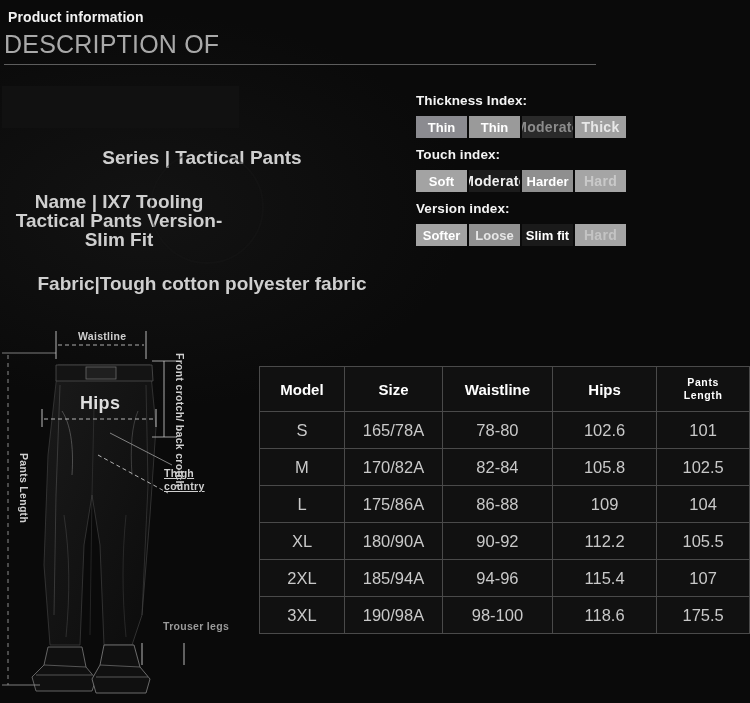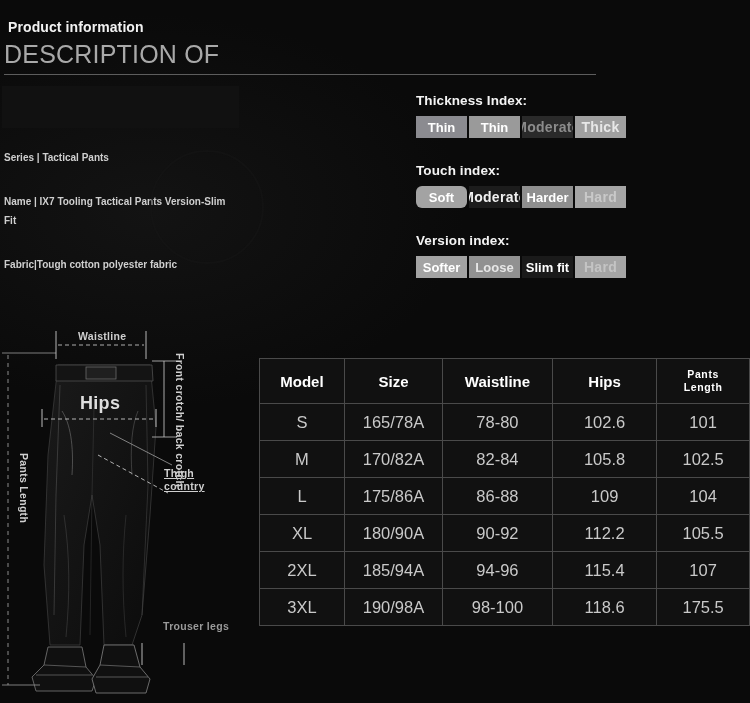--- a/index.html
+++ b/index.html
@@ -20,21 +20,21 @@
   .page {
     position: absolute;
     inset: 0;
     background:
       radial-gradient(ellipse 60% 40% at 20% 30%, #131313 0%, #0a0a0a 70%),
       #080808;
   }
   
   .header {
     position: absolute;
-    left: 0; top: 16px;
+    left: 0; top: 6px;
     width: 602px;
   }
   .header-kicker {
     font-size: 14px;
     font-weight: bold;
     color: #f2f2f2;
     padding-left: 8px;
     letter-spacing: 0.1px;
     line-height: 22px;
   }
@@ -60,42 +60,43 @@
   .info-placeholder {
     width: 237px;
     height: 42px;
     background: #111111;
     margin-left: 2px;
   }
   .info-line {
     padding-left: 4px;
     color: #cfcfcf;
     font-weight: bold;
-    font-size: 10px;
+    font-size: 19px;
     line-height: 19px;
+    text-align: center;
   }
   .info-series { margin-top: 20px; }
   .info-name { margin-top: 25px; width: 230px; }
   .info-fabric { margin-top: 25px; }
   .watermark {
     position: absolute;
     left: 150px; top: 150px;
     width: 110px; height: 110px;
     border-radius: 50%;
     border: 2px solid #151515;
     opacity: 0.5;
     pointer-events: none;
   }
   
   .indexes {
     position: absolute;
     left: 416px; top: 90px;
     width: 334px;
   }
-  .index-block { margin-bottom: 22px; }
+  .index-block { margin-bottom: 6px; }
   .index-label {
     font-size: 13.5px;
     font-weight: bold;
     color: #f4f4f4;
     line-height: 22px;
     letter-spacing: 0.1px;
   }
   .index-row {
     display: flex;
     gap: 2px;
@@ -137,21 +138,21 @@
   }
   .dlabel.big {
     font-size: 18px;
     color: #dedede;
     font-weight: bold;
   }
   .dlabel.dim { color: #9a9a9a; }
   
   .size-table {
     position: absolute;
-    left: 259px; top: 358px;
+    left: 259px; top: 366px;
     border-collapse: collapse;
     width: 491px;
   }
   .size-table td, .size-table th {
     border: 1px solid #4a4a4a;
     text-align: center;
     background: #111111;
     padding: 0;
   }
   .size-table th {
@@ -202,21 +203,21 @@
         <div class="index-row">
           <div class="badge " style="background: rgb(139, 139, 144); color: rgb(255, 255, 255);">Thin</div>
           <div class="badge " style="background: rgb(154, 154, 154); color: rgb(255, 255, 255);">Thin</div>
           <div class="badge sz-sm" style="background: rgb(42, 42, 42); color: rgb(140, 140, 140);">Moderate</div>
           <div class="badge sz-sm" style="background: rgb(160, 160, 160); color: rgb(232, 232, 232);">Thick</div>
         </div>
       </div>
       <div class="index-block">
         <div class="index-label">Touch index:</div>
         <div class="index-row">
-          <div class="badge " style="background: rgb(163, 163, 163); color: rgb(255, 255, 255); border-radius: 6px;">Soft</div>
+          <div class="badge " style="background: rgb(163, 163, 163); color: rgb(255, 255, 255);">Soft</div>
           <div class="badge sz-sm" style="background: rgb(28, 28, 28); color: rgb(240, 240, 240);">Moderate</div>
           <div class="badge " style="background: rgb(143, 143, 143); color: rgb(255, 255, 255);">Harder</div>
           <div class="badge sz-sm" style="background: rgb(165, 165, 165); color: rgb(201, 201, 201);">Hard</div>
         </div>
       </div>
       <div class="index-block">
         <div class="index-label">Version index:</div>
         <div class="index-row">
           <div class="badge " style="background: rgb(163, 163, 163); color: rgb(255, 255, 255);">Softer</div>
           <div class="badge " style="background: rgb(145, 145, 145); color: rgb(230, 230, 230);">Loose</div>

